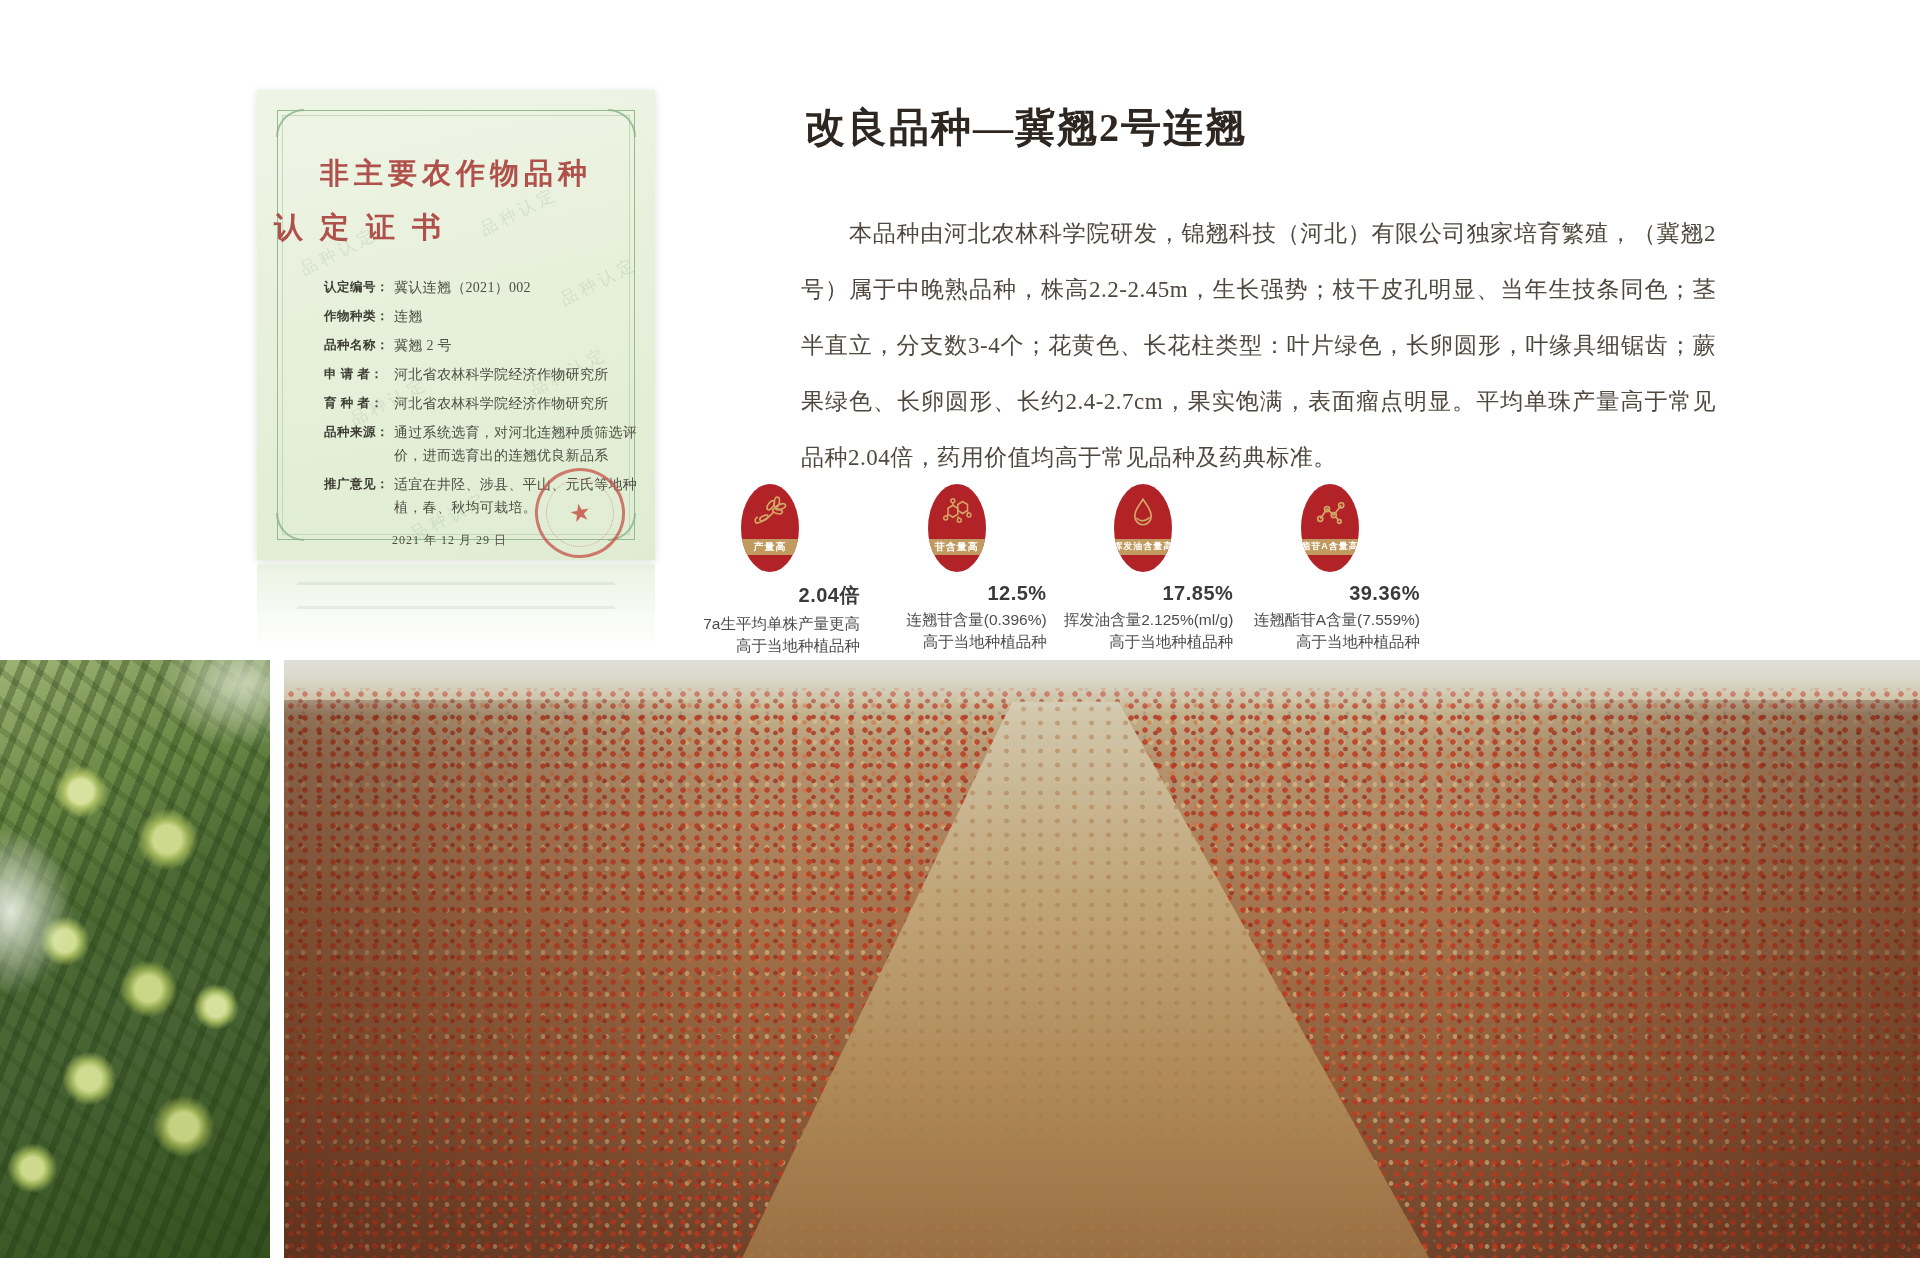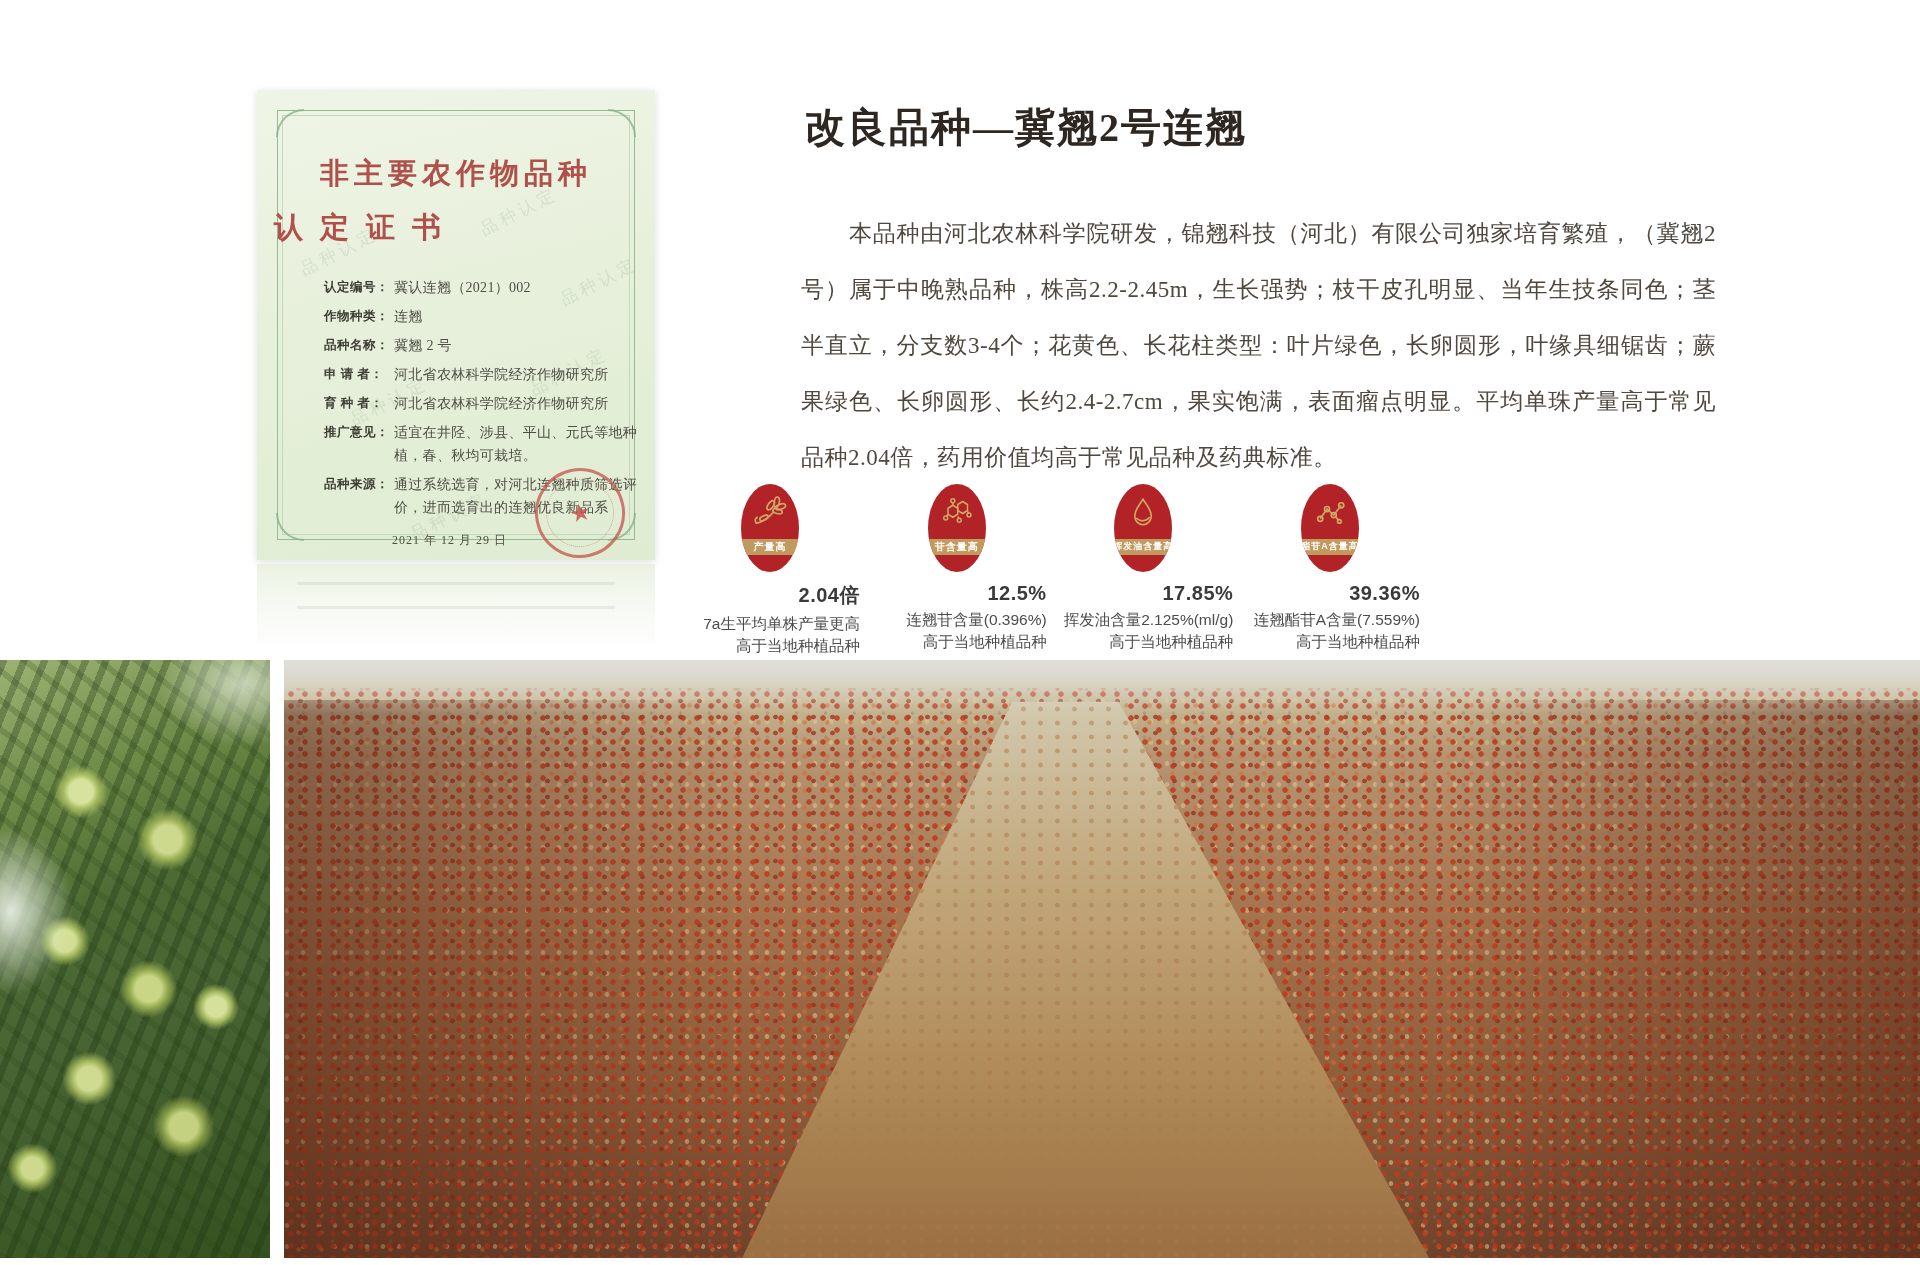--- a/index.html
+++ b/index.html
@@ -201,26 +201,26 @@
     </div>
     <div class="cert-row">
       <div class="cert-label">申 请 者：</div>
       <div class="cert-value">河北省农林科学院经济作物研究所</div>
     </div>
     <div class="cert-row">
       <div class="cert-label">育 种 者：</div>
       <div class="cert-value">河北省农林科学院经济作物研究所</div>
     </div>
     <div class="cert-row">
+      <div class="cert-label">品种来源：</div>
+      <div class="cert-value">通过系统选育，对河北连翘种质筛选评价，进而选育出的连翘优良新品系</div>
+    </div>
+    <div class="cert-row">
       <div class="cert-label">推广意见：</div>
       <div class="cert-value">适宜在井陉、涉县、平山、元氏等地种植，春、秋均可栽培。</div>
-    </div>
-    <div class="cert-row">
-      <div class="cert-label">品种来源：</div>
-      <div class="cert-value">通过系统选育，对河北连翘种质筛选评价，进而选育出的连翘优良新品系</div>
     </div>
   </div>
 
   <div class="cert-date">2021 年 12 月 29 日</div>
 
   <div class="seal">
     <div class="seal-inner"></div>
     <span class="seal-star">★</span>
   </div>
 </div>

